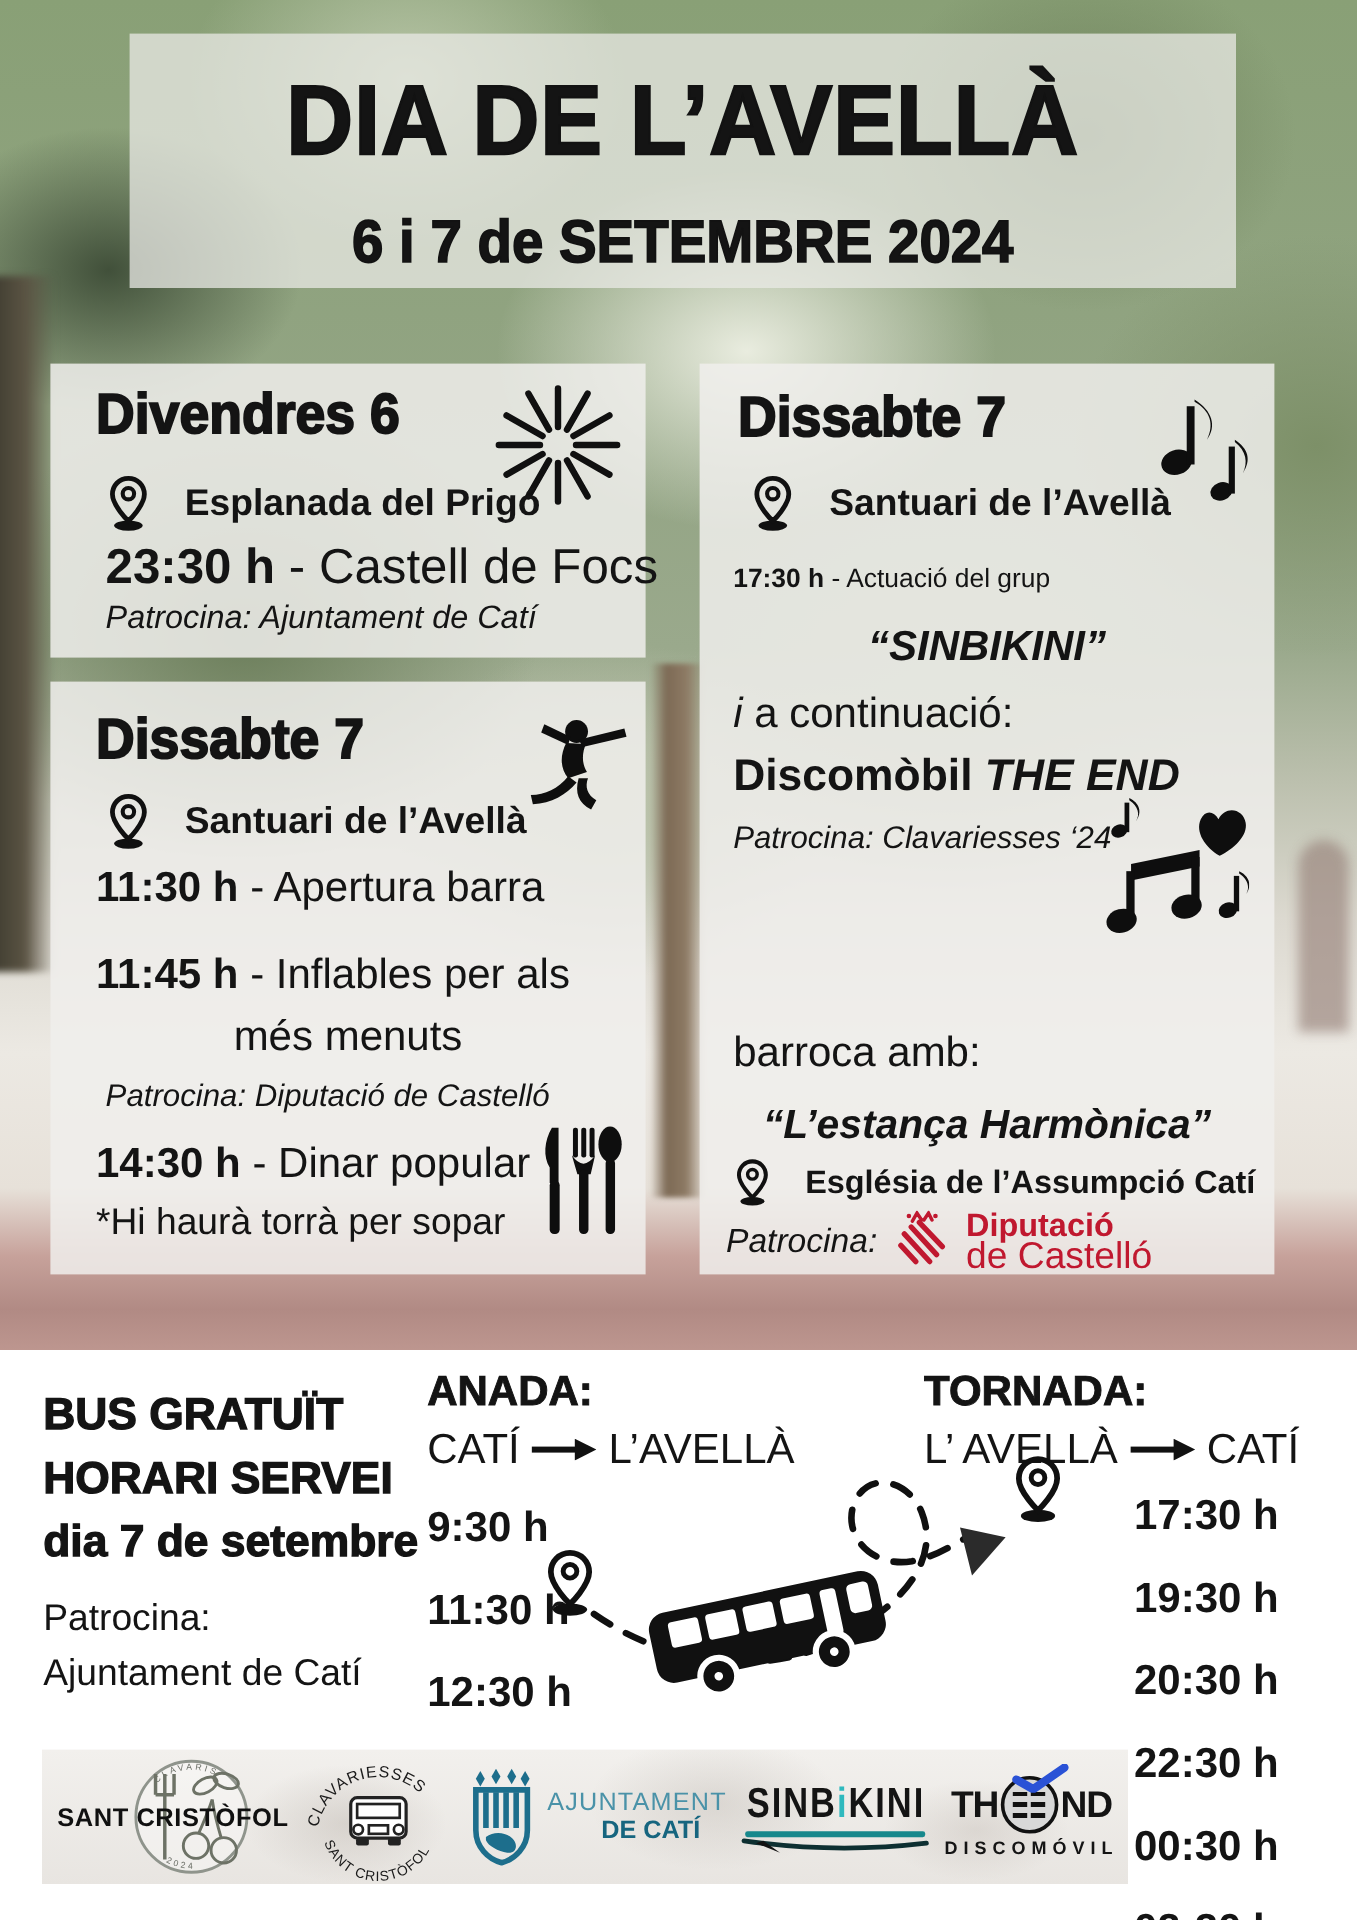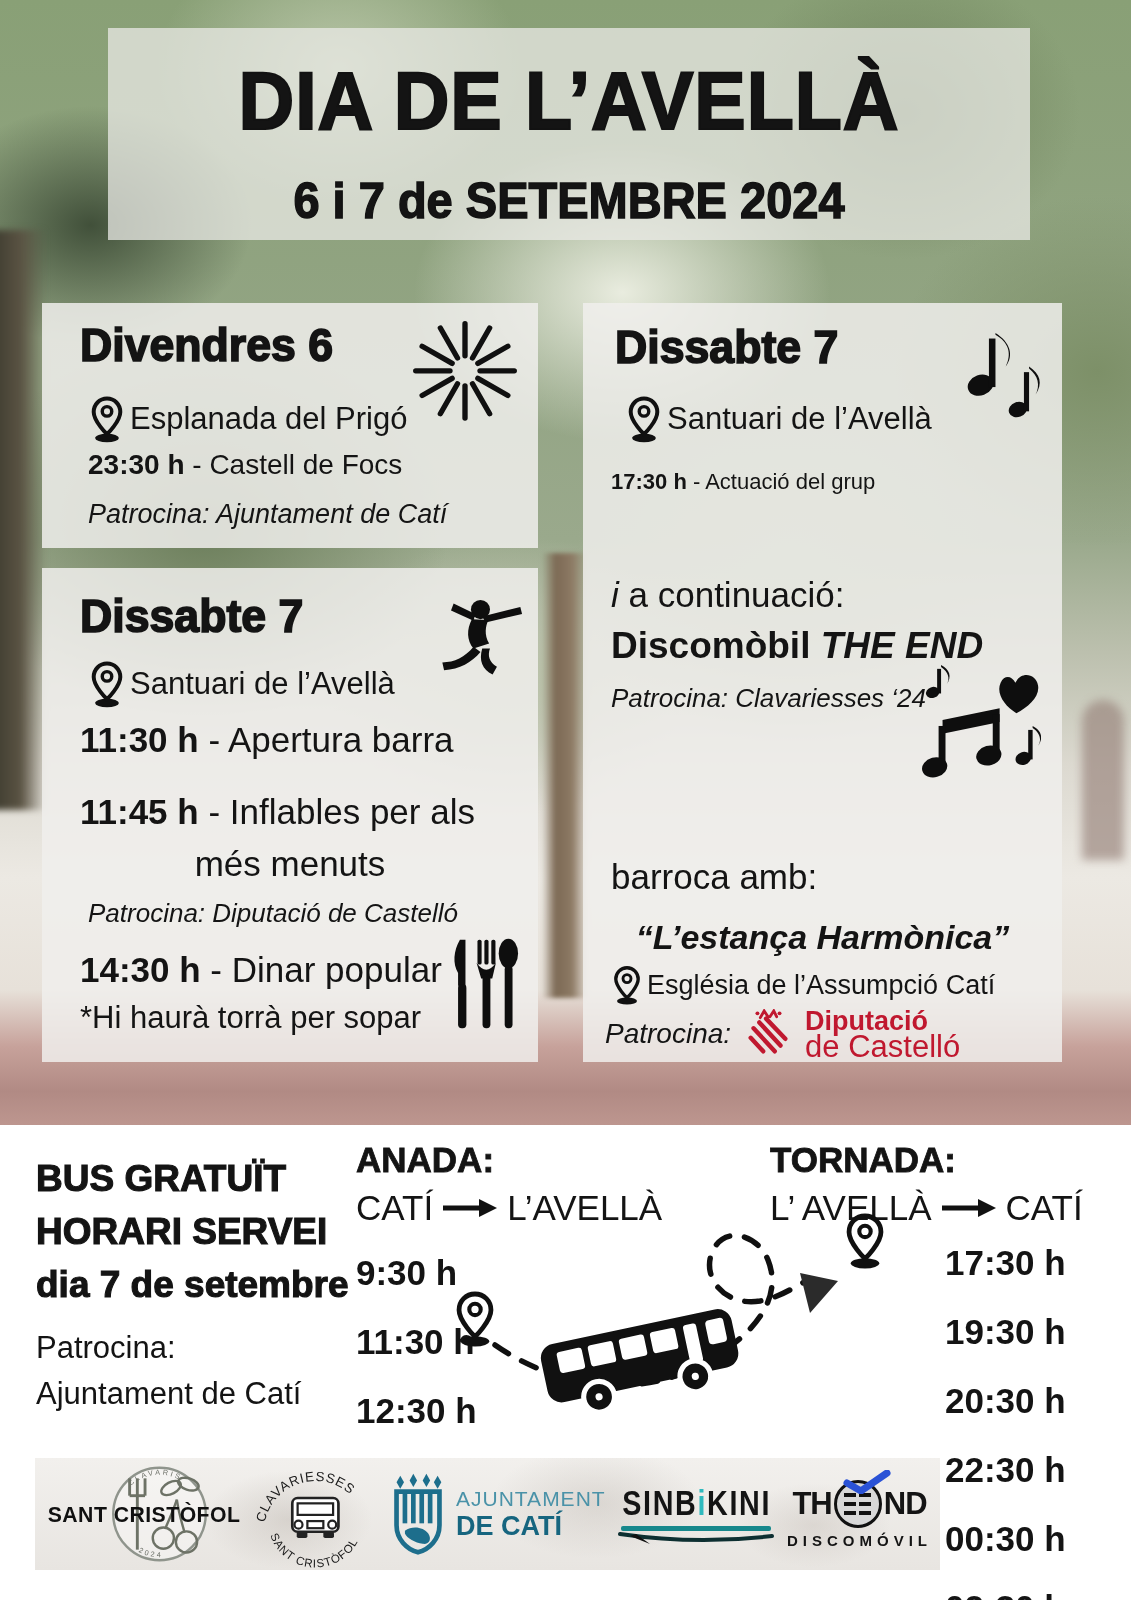--- a/index.html
+++ b/index.html
@@ -31,21 +31,21 @@
   
   .panel{position:absolute;background:rgba(240,239,236,0.85);}
   .title-box{position:absolute;left:108px;top:28px;width:922px;height:212px;
              background:rgba(233,233,229,0.75);text-align:center;}
   .main-title{margin-top:26px;font-size:82px;font-weight:bold;letter-spacing:1px;
               -webkit-text-stroke:2.2px #121212;transform:scaleX(0.94);}
   .sub-title{margin-top:24px;font-size:50px;font-weight:bold;
              -webkit-text-stroke:1.4px #121212;transform:scaleX(0.94);}
   .phead{position:absolute;font-size:47px;font-weight:bold;-webkit-text-stroke:1.7px #141414;
          transform:scaleX(0.95);transform-origin:left center;white-space:nowrap;}
-  .locrow{position:absolute;display:flex;align-items:center;gap:4px;font-weight:normal;white-space:nowrap;}
+  .locrow{position:absolute;display:flex;align-items:center;gap:28px;font-weight:bold;white-space:nowrap;}
   .evline{position:absolute;font-size:35px;white-space:nowrap;}
   .b{font-weight:bold;} .i{font-style:italic;} .bi{font-weight:bold;font-style:italic;}
   .sponsor{position:absolute;font-style:italic;font-size:27px;white-space:nowrap;}
   .centerline{position:absolute;left:0;width:100%;text-align:center;white-space:nowrap;}
   .icon{position:absolute;}
 
   
   .horari{position:absolute;left:36px;top:1152px;font-size:37px;font-weight:bold;line-height:53px;
           -webkit-text-stroke:1.1px #141414;}
   .horari-sp{position:absolute;left:36px;top:1325px;font-size:31px;line-height:46px;}
@@ -59,21 +59,21 @@
   
   .logo-strip{position:absolute;left:35px;top:1458px;width:905px;height:112px;
     display:flex;align-items:center;justify-content:space-between;padding:0 8px;box-sizing:border-box;
     background-image:
       radial-gradient(120px 70px at 28% 55%, rgba(160,150,140,0.28), transparent 70%),
       radial-gradient(150px 80px at 62% 40%, rgba(150,140,130,0.22), transparent 70%),
       radial-gradient(110px 60px at 86% 60%, rgba(160,148,138,0.22), transparent 70%),
       linear-gradient(#f2f0ed,#e8e5e1);}
   .aj-block{display:flex;align-items:center;gap:10px;}
   .aj-text div:first-child{font-size:21px;letter-spacing:1px;color:#4a92a8;}
-  .aj-text div:last-child{font-size:27px;color:#16657f;}
+  .aj-text div:last-child{font-size:21px;color:#16657f;margin-left:45px;}
   .sinbi{display:flex;flex-direction:column;align-items:center;}
   .sinbi-text{font-size:35px;font-weight:bold;letter-spacing:2px;transform:scaleX(0.82);white-space:nowrap;}
   .sinbi-i{color:#2fb9be;}
   .sinbi-bar{width:150px;height:5px;background:#17888c;margin-top:3px;border-radius:2px;}
   .theend{position:relative;display:flex;flex-direction:column;align-items:center;}
   .te-row{display:flex;align-items:center;gap:2px;font-size:31px;font-weight:bold;letter-spacing:-1px;}
   .te-circle{width:42px;height:42px;border:3.5px solid #111;border-radius:50%;background:#d8d8d8;
              display:flex;align-items:center;justify-content:center;gap:3px;}
   .ee{width:12px;height:22px;background:repeating-linear-gradient(180deg,#111 0 4px,transparent 4px 9px);}
   .te-sub{font-size:15px;font-weight:bold;letter-spacing:5px;margin-top:4px;}
@@ -131,21 +131,21 @@
           <path d="M63 40 L79 12"></path>
           <path d="M68 45 L96 29"></path>
       </g>
     </svg>
     <div class="locrow" style="left:46px;top:92px;font-size:31px;">
       <svg width="38" height="48" viewBox="0 0 40 50">
           <use href="#pin-shape"></use>
         </svg>
       <span>Esplanada del Prigó</span>
     </div>
-    <div class="evline" style="left:46px;top:146px;font-size:28px;text-align:right;">
+    <div class="evline" style="left:46px;top:146px;font-size:41px;text-align:right;">
       <span class="b">23:30 h</span>
       <span>- Castell de Focs</span>
     </div>
     <div class="sponsor" style="left:46px;top:196px;">Patrocina: Ajuntament de Catí</div>
   </div>
 
   <div class="panel" style="left:42px;top:568px;width:496px;height:494px;">
     <div class="phead" style="left:38px;top:20px;">Dissabte 7</div>
     <svg class="icon" style="left:383px;top:22px;" width="104" height="112" viewBox="0 0 120 110">
       <g fill="#0e0e0e">
@@ -208,20 +208,21 @@
     <div class="locrow" style="left:42px;top:92px;font-size:31px;">
       <svg width="38" height="48" viewBox="0 0 40 50">
           <use href="#pin-shape"></use>
         </svg>
       <span>Santuari de l’Avellà</span>
     </div>
     <div class="evline" style="left:28px;top:166px;font-size:22px;">
       <span class="b">17:30 h</span>
       <span>- Actuació del grup</span>
     </div>
+    <div class="centerline bi" style="top:216px;font-size:35px;">“SINBIKINI”</div>
     <div class="evline" style="left:28px;top:272px;">
       <span class="i">i</span>
       <span>a continuació:</span>
     </div>
     <div class="evline" style="left:28px;top:322px;font-size:37px;">
       <span class="b">Discomòbil</span>
       <span class="bi">THE END</span>
     </div>
     <div class="sponsor" style="left:28px;top:380px;font-size:26px;">Patrocina: Clavariesses ‘24</div>
     <svg class="icon" style="left:330px;top:360px;" width="128" height="122" viewBox="0 0 130 120">

